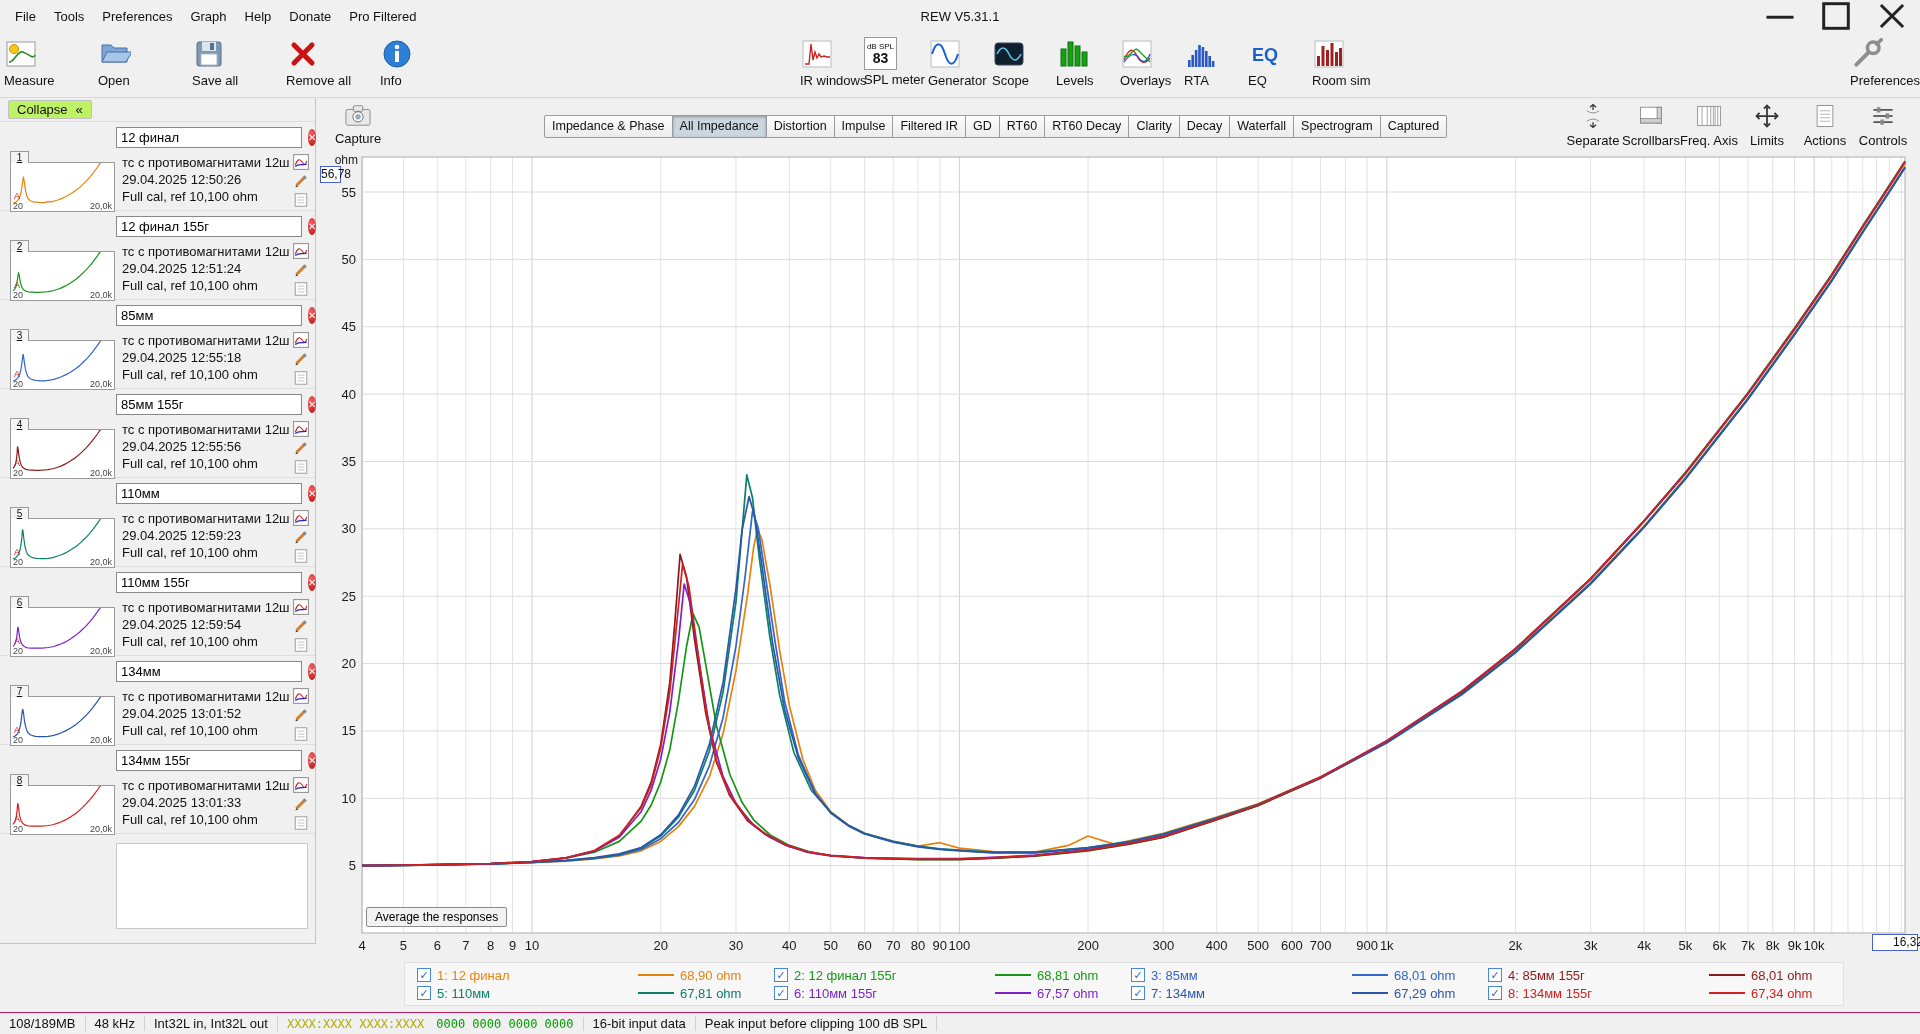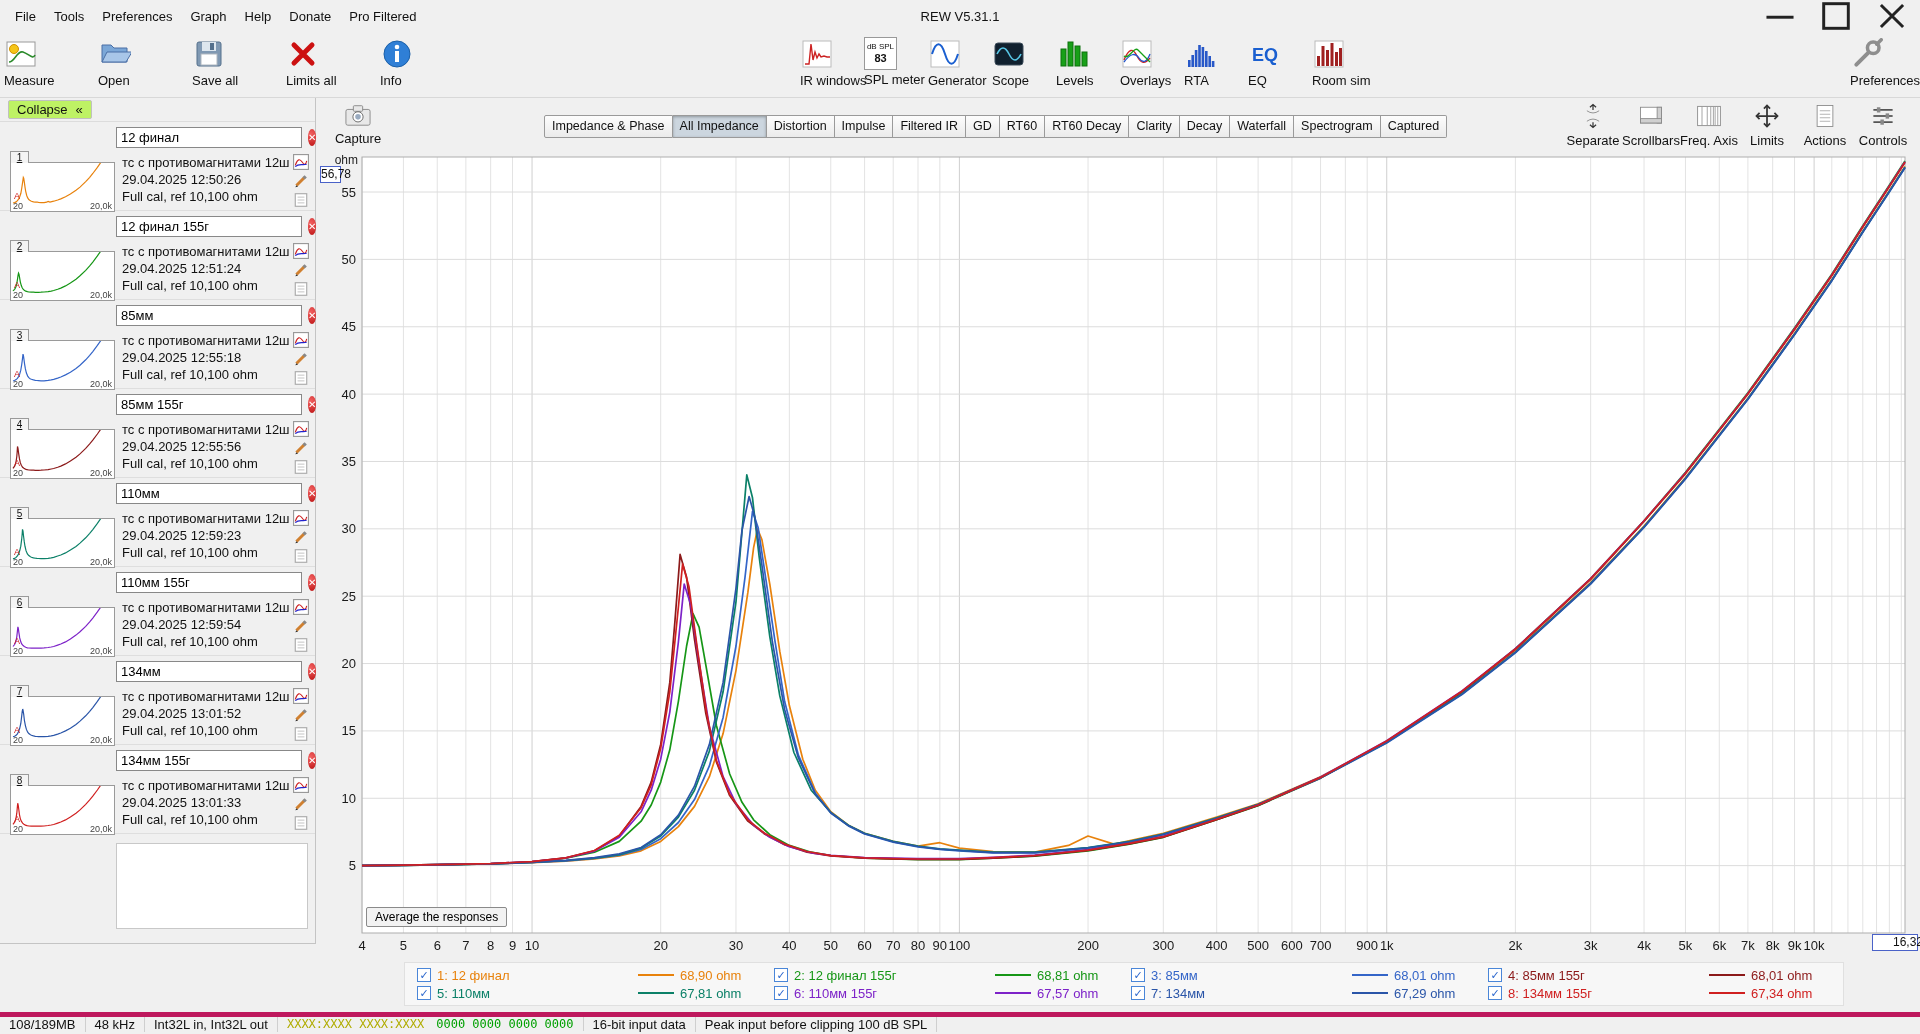--- a/index.html
+++ b/index.html
@@ -20,21 +20,21 @@
   .tb-group { position:absolute; top:2px; display:flex; }
   #tb-left { left:4px;gap:30px; }
   #tb-center { left:800px; }
   #tb-right { right:6px; }
   .tb-btn { width:64px; height:62px; display:flex; flex-direction:column; align-items:flex-start; padding-top:3px; }
   .tb-icon { width:34px; height:34px; display:flex; align-items:center; justify-content:center; }
   .tb-icon svg { width:32px; height:32px; }
   .tb-label { font-size:13px; white-space:nowrap; margin-top:2px; }
   .spl-box { width:33px; height:33px; background:#fff; border:1px solid #999; display:flex; flex-direction:column; align-items:center; justify-content:center; }
   .spl-top { font-size:8px; line-height:9px; }
-  .spl-box b { font-size:11px; line-height:15px; }
+  .spl-box b { font-size:14px; line-height:15px; }
 
   
   .sidebar { position:absolute; left:0; top:98px; width:316px; height:846px; background:#f0f0f0; border-right:1px solid #c4c4c4; border-bottom:1px solid #c4c4c4; }
   .collapse-bar { height:24px; display:flex; align-items:center; padding-left:8px; border-bottom:1px solid #dcdcdc; }
   .collapse-btn { display:flex; gap:8px; align-items:center; border:1px solid #c0c0c0; background:#bef264; padding:1px 8px; font-size:13px; border-radius:2px; cursor:default; }
   .m-item { position:relative; height:89px; border-bottom:1px solid #dedede; padding-top:3px; }
   .m-name-row { display:flex; align-items:center; margin-left:116px; height:25px; }
   .m-input { width:197px; height:21px; border:1px solid #888; background:#fff; font:13px "Liberation Sans",sans-serif; padding:0 4px; }
   .m-del { width:17px; height:17px; margin-left:6px; border-radius:50%; background:radial-gradient(circle at 35% 30%, #f26060, #bf1717); color:#fff; font-size:10px; line-height:17px; text-align:center; cursor:default; }
   .m-body { position:absolute; left:10px; top:28px; right:4px; height:60px; }
@@ -77,21 +77,21 @@
 
   
   .legend { position:absolute; left:404px; top:962px; width:1440px; height:44px; background:#f7f7f7; border:1px solid #e0e0e0; display:grid; grid-template-columns:repeat(4,1fr); column-gap:14px; padding:3px 12px; align-items:center; }
   .lg-entry { display:flex; align-items:center; gap:6px; font-size:13px; height:18px; }
   .lg-check { width:14px; height:14px; border:1px solid #4a86d8; background:#fff; color:#2a66cc; font-size:11px; line-height:13px; text-align:center; flex:0 0 14px; }
   .lg-label { white-space:nowrap; }
   .lg-line { height:0; border-top:2px solid; width:36px; margin-left:auto; }
   .lg-value { width:80px; white-space:nowrap; }
 
   
-  .statusbar { position:absolute; left:0; bottom:0; right:0; height:22px; background:#f0f0f0; border-top:5px solid #be185d; display:flex; align-items:flex-start; font-size:13px; }
+  .statusbar { position:absolute; left:0; bottom:0; right:0; height:22px; background:#f0f0f0; border-top:1px solid #be185d; display:flex; align-items:center; font-size:13px; }
   .sb-seg { border-right:1px solid #cfcfcf; padding:0 9px; display:flex; align-items:center; white-space:nowrap; }
   .sb-fill { flex:1; border-right:none; }
   .sb-pattern { font-family:"DejaVu Sans Mono",monospace; font-size:12px; }
   .sb-yellow { color:#b0ac00; margin-right:12px; }
   .sb-green { color:#00a000; }
 </style>
 </head>
 <body>
 
 <div class="titlebar">
@@ -161,21 +161,21 @@
           </svg>
         </span>
         <span class="tb-label">Save all</span>
       </div>
       <div class="tb-btn">
         <span class="tb-icon">
           <svg viewBox="0 0 32 32">
             <path d="M7 7 L25 25 M25 7 L7 25" stroke="#cc1111" stroke-width="5" stroke-linecap="round"></path>
           </svg>
         </span>
-        <span class="tb-label">Limits all</span>
+        <span class="tb-label">Remove all</span>
       </div>
       <div class="tb-btn">
         <span class="tb-icon">
           <svg viewBox="0 0 32 32">
             <circle cx="16" cy="16" r="13" fill="#2f7fd6" stroke="#1a5fa8"></circle>
             <rect x="14" y="13" width="4" height="11" fill="#fff"></rect>
             <circle cx="16" cy="9" r="2.3" fill="#fff"></circle>
           </svg>
         </span>
         <span class="tb-label">Info</span>

